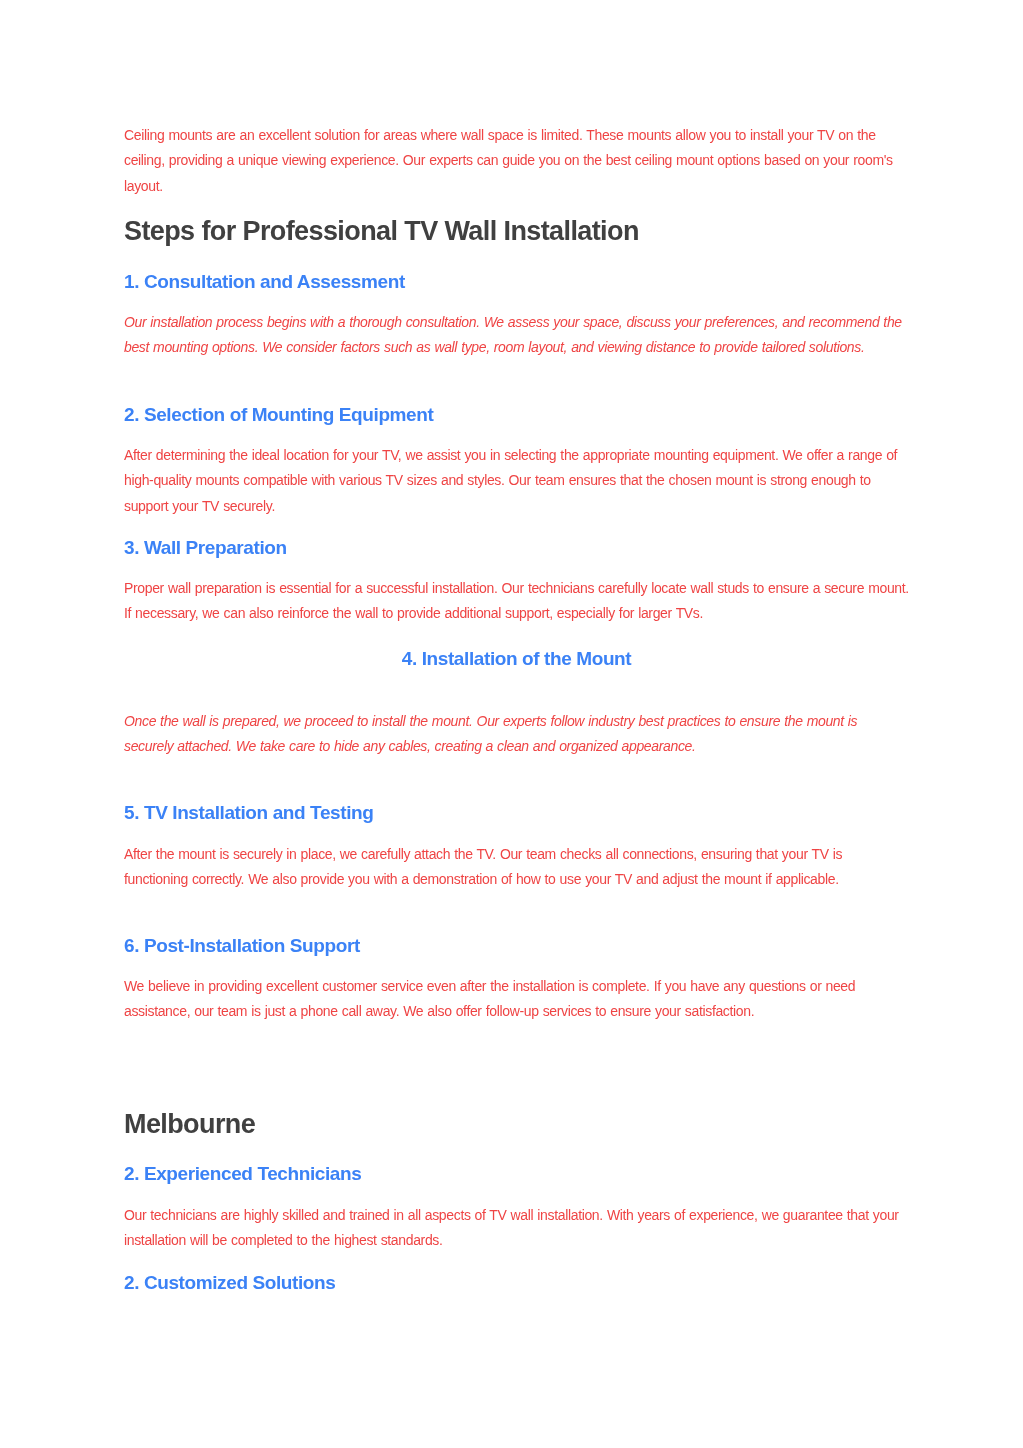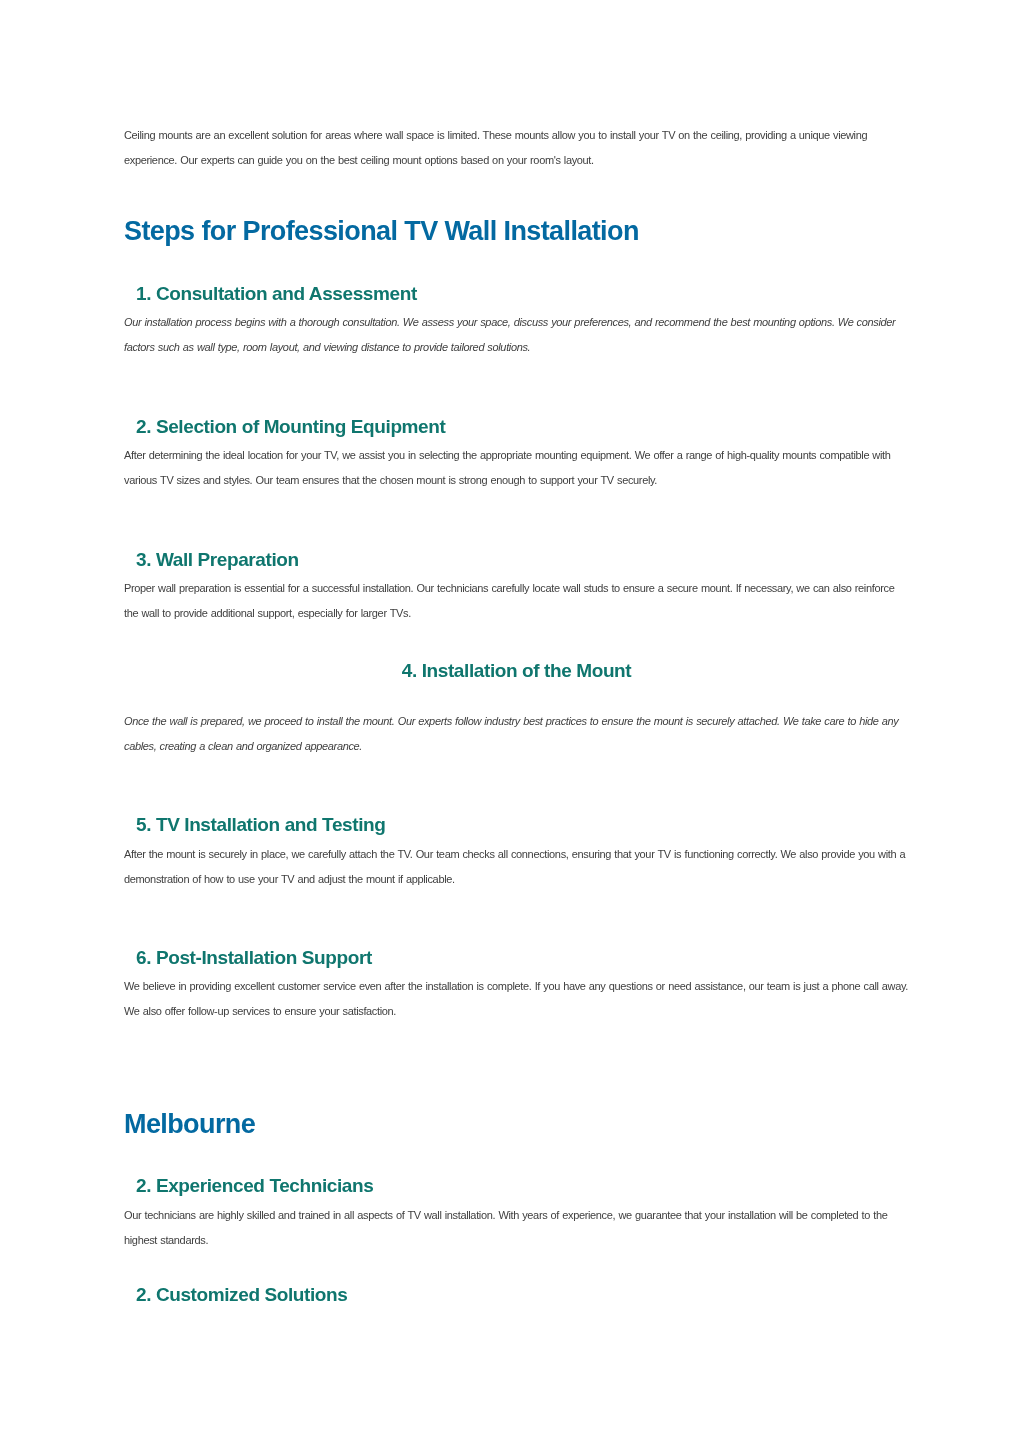--- a/index.html
+++ b/index.html
@@ -1,19 +1,19 @@
 <!DOCTYPE html>
 <html><head>
 <meta charset="utf-8">
 <style>
   html, body { margin: 0; padding: 0; background: #ffffff; }
   body { width: 1023px; height: 1448px; position: relative; overflow: hidden; color: #111; font-family: "Liberation Sans", sans-serif; }
-  p.body { font-size: 11px; line-height: 25.3px; margin: 0; letter-spacing: -0.35px; word-spacing: 0.5px; color: #404040; }
-  h2 { font-size: 27px; font-weight: bold; margin: 0; line-height: 41px; letter-spacing: -0.6px; color: #0369a1; }
-  h3 { font-size: 19px; font-weight: bold; margin: 12px; line-height: 26px; letter-spacing: -0.4px; color: #0f766e; }
+  p.body { font-size: 14px; line-height: 25.3px; margin: 0; letter-spacing: -0.35px; word-spacing: 0.5px; color: #ef4444; }
+  h2 { font-size: 27px; font-weight: bold; margin: 0; line-height: 41px; letter-spacing: -0.6px; color: #404040; }
+  h3 { font-size: 19px; font-weight: bold; margin: 0; line-height: 26px; letter-spacing: -0.4px; color: #3b82f6; }
   .block { position: absolute; left: 124px; width: 785px; }
 </style>
 </head>
 <body>
 
 <div class="block" style="top:123px;">
   <p class="body">Ceiling mounts are an excellent solution for areas where wall space is limited. These mounts allow you to install your TV on the ceiling, providing a unique viewing experience. Our experts can guide you on the best ceiling mount options based on your room's layout.</p>
 </div>
 
 <div class="block" style="top:211px;">

